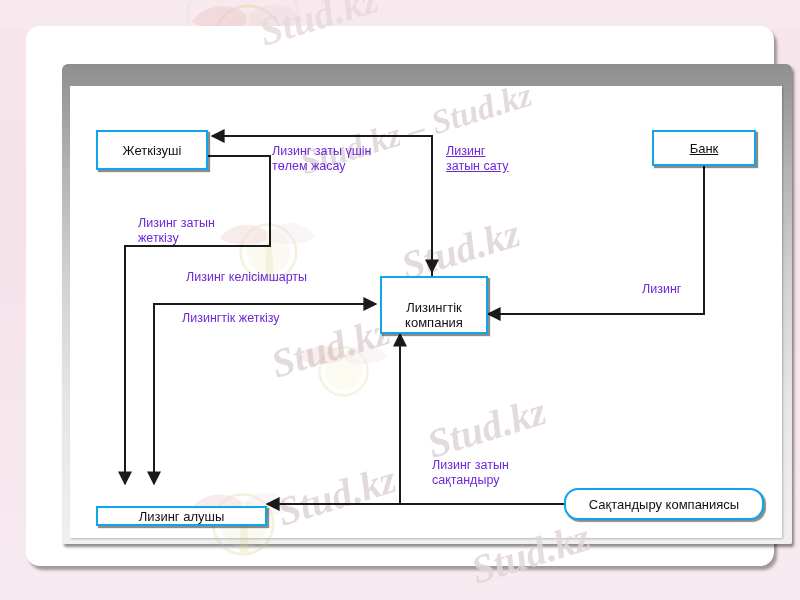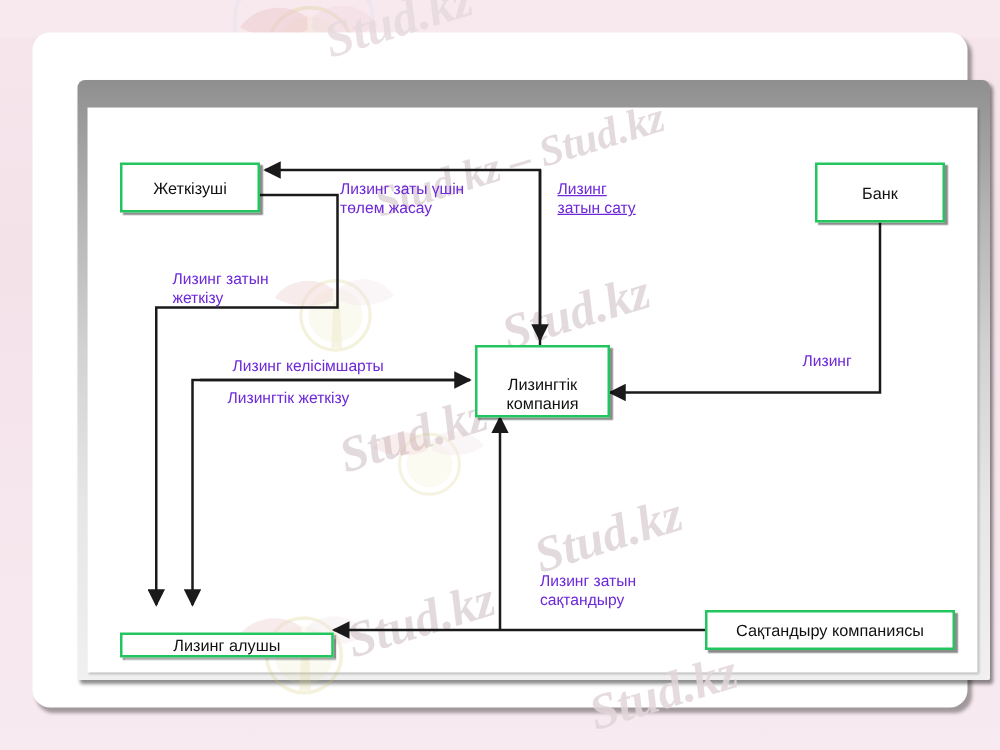--- a/index.html
+++ b/index.html
@@ -79,21 +79,21 @@
 
   
   #diagram {
     position: absolute;
     left: 0; top: 0;
     width: 712px; height: 452px;
   }
   .node {
     position: absolute;
     background: #ffffff;
-    border: 2px solid #22c55e;
+    border: 2px solid #0ea5e9;
     box-shadow: 2px 2px 1px rgba(0,0,0,0.45);
     display: flex;
     align-items: center;
     justify-content: center;
     text-align: center;
     color: #111111;
     font-size: 13px;
     line-height: 15px;
     box-sizing: border-box;
     z-index: 5;
@@ -193,47 +193,47 @@
 
           <g>
             <path d="M 330 418 L 330 248" fill="none" stroke="#1a1a1a" stroke-width="2" marker-end="url(#arrow)"></path>
           </g>
         </svg>
 
         <div class="node" style="left:26px; top:44px; width:112px; height:40px;">
           <span>Жеткізуші</span>
         </div>
 
-        <div class="node" style="left:582px; top:44px; width:104px; height:48px;">
+        <div class="node" style="left:582px; top:44px; width:104px; height:36px;text-decoration:underline;">
           <span>Банк</span>
         </div>
 
         <div class="node" style="left:310px; top:190px; width:108px; height:58px;">
           <span style="white-space:pre-line;margin-top:20px;">Лизингтік
 компания</span>
         </div>
 
         <div class="node" style="left:26px; top:400px; width:171px; height:20px;margin-top:20px;">
           <span>Лизинг алушы</span>
         </div>
 
-        <div class="node" style="left:494px; top:402px; width:200px; height:32px;">
+        <div class="node" style="left:494px; top:402px; width:200px; height:32px;border-radius:14px;">
           <span>Сақтандыру компаниясы</span>
         </div>
 
         <div class="edge-label" style="left:202px; top:58px;">Лизинг заты үшін
 төлем жасау</div>
 
         <div class="edge-label" style="left:376px; top:58px;text-decoration:underline;">Лизинг
 затын сату</div>
 
         <div class="edge-label" style="left:68px; top:130px;">Лизинг затын
 жеткізу</div>
 
-        <div class="edge-label" style="left:116px; top:200px;">Лизинг келісімшарты</div>
+        <div class="edge-label" style="left:116px; top:184px;">Лизинг келісімшарты</div>
 
         <div class="edge-label" style="left:112px; top:225px;">Лизингтік жеткізу</div>
 
         <div class="edge-label" style="left:572px; top:196px;">Лизинг</div>
 
         <div class="edge-label" style="left:362px; top:372px;">Лизинг затын
 сақтандыру</div>
 
       </div>
     </div>

